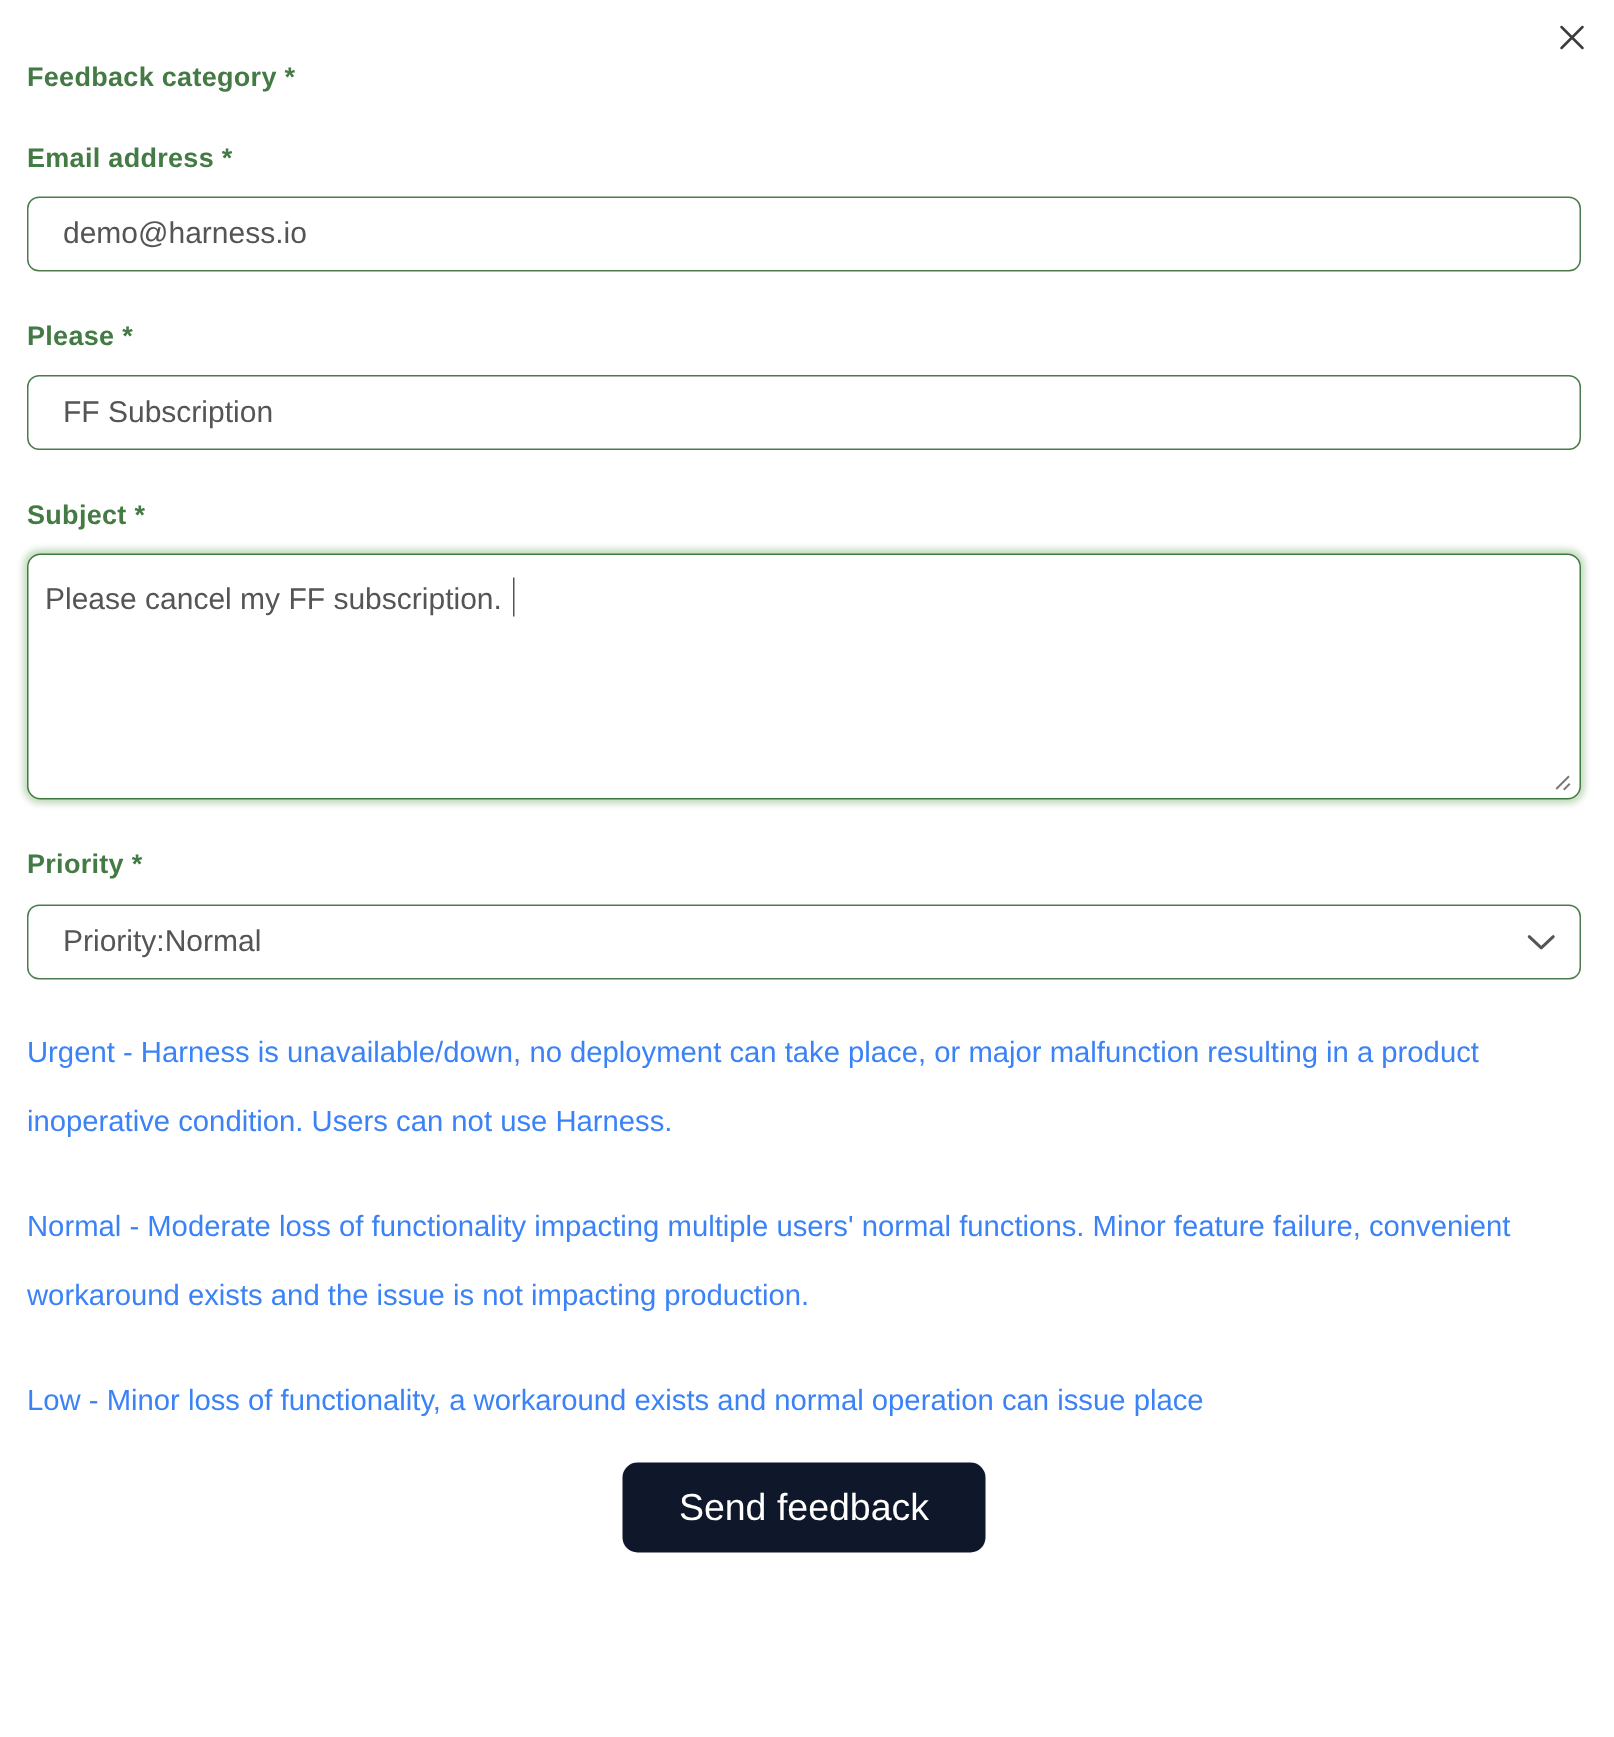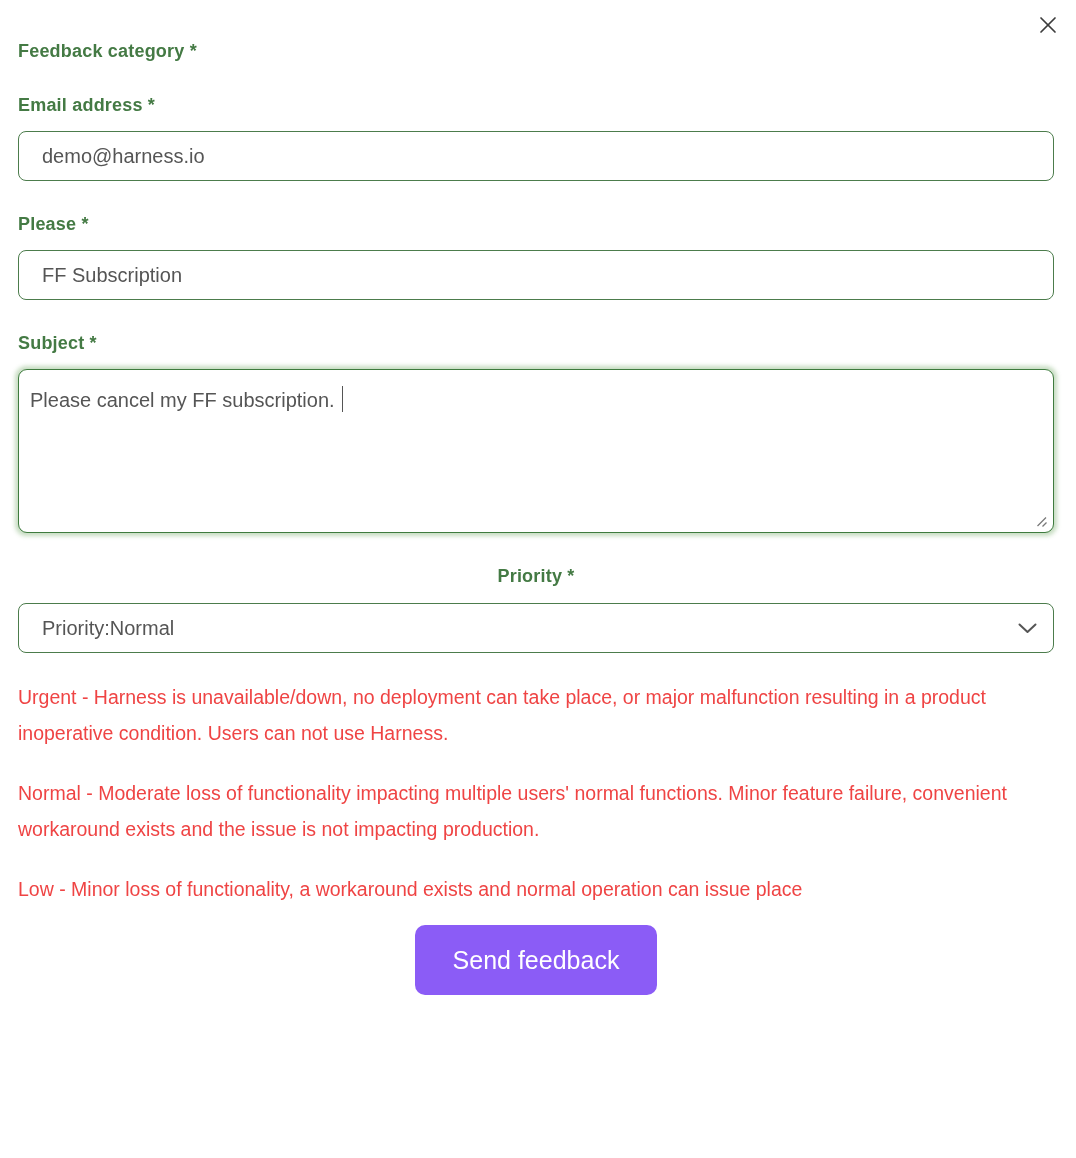--- a/index.html
+++ b/index.html
@@ -60,30 +60,30 @@
     background: #555555;
     margin-left: 7px;
     vertical-align: -5px;
   }
   .resize-handle {
     position: absolute; right: 5px; bottom: 4px;
     display: flex;
   }
   .descriptions { margin-top: 26px; }
   .desc {
-    font-size: 19.5px; line-height: 36px;
-    color: #ef4444;
+    font-size: 19.5px; line-height: 46px;
+    color: #3b82f6;
     margin-bottom: 24px;
     max-width: 1030px;
   }
   .button-row { text-align: center; margin-top: 18px; }
   .submit-btn {
     display: inline-flex; align-items: center; justify-content: center;
-    height: 70px; padding: 0 38px;
-    background: #8b5cf6; color: #ffffff;
+    height: 60px; padding: 0 38px;
+    background: #0f172a; color: #ffffff;
     border: none; border-radius: 10px;
     font-family: "Liberation Sans", sans-serif;
     font-size: 25px;
     cursor: pointer;
   }
 </style>
 </head>
 <body>
 
 <button class="close-btn" title="Close">
@@ -116,21 +116,21 @@
       <span class="resize-handle">
         <svg width="13" height="13" viewBox="0 0 13 13">
           <line x1="2.5" y1="11" x2="11" y2="2.5" stroke="#787878" stroke-width="1.3"></line>
           <line x1="7.5" y1="11.5" x2="11.5" y2="7.5" stroke="#787878" stroke-width="1.3"></line>
         </svg>
       </span>
     </div>
   </div>
 
   <div class="group" style="margin-bottom:0;">
-    <label class="field-label" style="margin-bottom:16px;text-align:center;">Priority *</label>
+    <label class="field-label" style="margin-bottom:16px;">Priority *</label>
     <div class="control select">
       <span>Priority:Normal</span>
       <span class="chevron">
         <svg width="19" height="11" viewBox="0 0 19 11">
           <polyline points="1.5,1.5 9.5,9 17.5,1.5" fill="none" stroke="#555555" stroke-width="2" stroke-linecap="round" stroke-linejoin="round"></polyline>
         </svg>
       </span>
     </div>
   </div>
 

